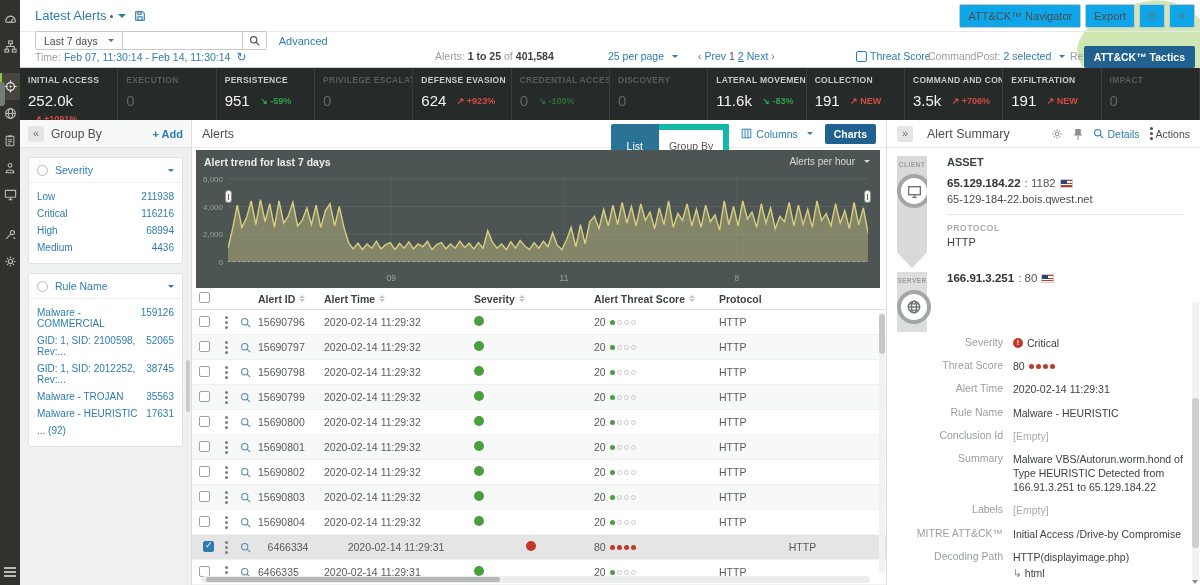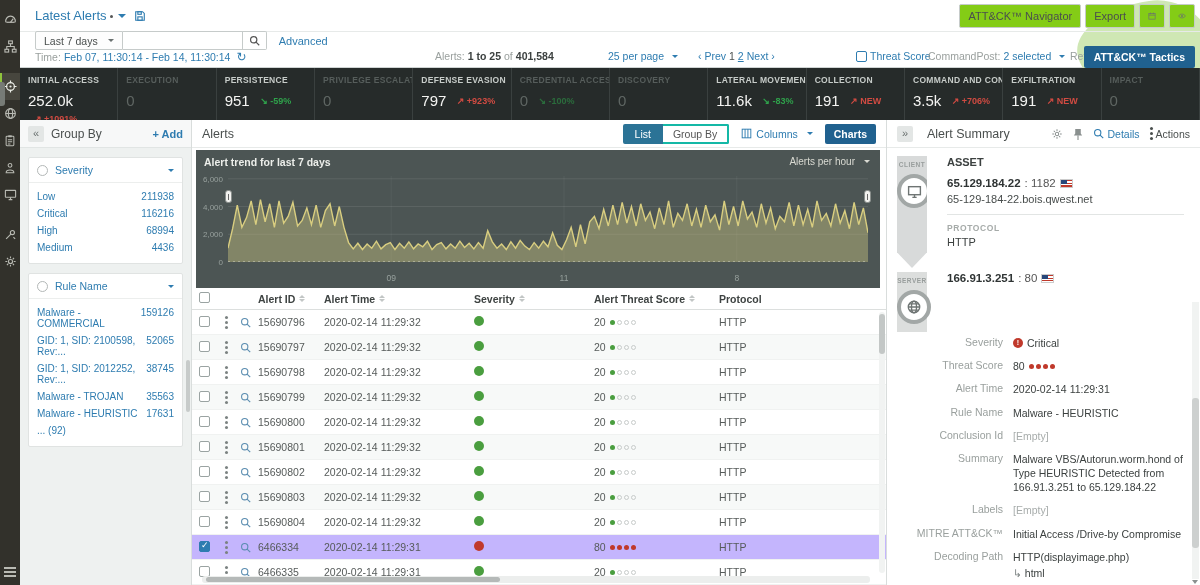--- a/index.html
+++ b/index.html
@@ -21,21 +21,21 @@
   .topbar{position:absolute;left:20px;top:0;right:0;height:68px;background:#fff;border-bottom:1px solid #cfd4d3;}
   .green-blob{position:absolute;right:-12px;top:2px;width:135px;height:88px;background:#cfe7b4;border-radius:58% 42% 52% 48% / 48% 62% 38% 52%;transform:rotate(-8deg);z-index:0;}
   .green-blob2{position:absolute;right:52px;top:46px;width:30px;height:15px;background:#a9d37e;border-radius:50%;z-index:0;}
   .row1{position:relative;height:32px;border-bottom:1px solid #e7eae9;display:flex;align-items:center;z-index:1;}
   .page-title{color:#2e7cb0;font-size:13px;margin-left:15px;}
   .title-dot{display:inline-block;width:3px;height:3px;border-radius:50%;background:#555;vertical-align:top;margin:2px 0 0 3px;}
   .caret{display:inline-block;width:0;height:0;border-left:4px solid transparent;border-right:4px solid transparent;border-top:4px solid #2e7cb0;vertical-align:middle;margin-left:5px;}
   .caret.small{border-left-width:3px;border-right-width:3px;border-top-width:3px;}
   .title-save{margin-left:8px;color:#2e7cb0;display:inline-flex;}
   .win-buttons{position:absolute;right:5px;top:4px;display:flex;gap:4px;z-index:2;}
-  .btn{background:#84cc16;border:1px solid #c6cbca;border-radius:2px;font-size:11px;color:#4a4f4e;padding:4px 8px;display:inline-flex;align-items:center;gap:4px;height:24px;}
+  .btn{background:#0ea5e9;border:1px solid #c6cbca;border-radius:2px;font-size:11px;color:#4a4f4e;padding:4px 8px;display:inline-flex;align-items:center;gap:4px;height:24px;}
   .btn-icon{width:26px;justify-content:center;color:#6a7170;}
 
   .row2{position:relative;height:17px;display:flex;align-items:center;z-index:1;}
   .row2-inner{position:absolute;left:15px;top:-1px;display:flex;align-items:center;}
   .range-btn{height:19px;border:1px solid #c6cbca;border-radius:2px 0 0 2px;background:#fdfdfd;font-size:10.5px;color:#4a4f4e;padding:0 8px;display:flex;align-items:center;gap:5px;}
   .search-input{height:19px;width:120px;border:1px solid #c6cbca;border-left:none;font-size:10.5px;padding:0 5px;outline:none;}
   .search-btn{height:19px;width:24px;border:1px solid #c6cbca;border-left:none;border-radius:0 2px 2px 0;background:#fff;display:flex;align-items:center;justify-content:center;color:#555;}
   .advanced-link{margin-left:12px;font-size:11px;color:#2e7cb0;}
 
   .row3{position:relative;height:18px;font-size:10.5px;z-index:1;}
@@ -85,21 +85,21 @@
   .gb-card-title{flex:1;font-size:10.5px;color:#2e7cb0;}
   .gb-rows{padding:5px 8px 7px 8px;}
   .gb-row{display:flex;justify-content:space-between;font-size:10px;color:#2e7cb0;padding:3px 0;}
   .gb-scroll{position:absolute;right:1px;top:240px;width:4px;height:52px;background:#c7cbca;border-radius:2px;}
 
   
   .alerts{position:absolute;left:192px;top:120px;width:694px;bottom:0;background:#fff;}
   .alerts-head{height:28px;display:flex;align-items:center;padding:0 10px;border-bottom:1px solid #e7eae9;}
   .alerts-title{font-size:12.5px;color:#4a4f4e;flex:1;}
   .seg{display:flex;height:20px;margin-right:12px;}
-  .seg-btn{font-size:10.5px;padding:0 10px;display:flex;align-items:center;border:2px solid #14b8a6;background:#fff;color:#555;}
+  .seg-btn{font-size:10.5px;padding:16px 10px;display:flex;align-items:center;border:6px solid #14b8a6;background:#fff;color:#555;}
   .seg-btn.active{background:#2b7396;border-color:#2b7396;color:#fff;border-radius:2px 0 0 2px;}
   .seg-btn:last-child{border-left:none;border-radius:0 2px 2px 0;}
   .columns-link{font-size:10.5px;color:#2e7cb0;display:flex;align-items:center;gap:4px;margin-right:12px;}
   .charts-btn{background:#20618f;color:#fff;font-size:10.5px;font-weight:bold;border:none;border-radius:2px;height:20px;padding:0 9px;}
 
   
   .trend{position:absolute;left:4px;right:6px;top:30px;height:138px;background:#4c5554;}
   .trend-title{position:absolute;left:8px;top:6px;font-size:10.5px;font-weight:bold;color:#eceeea;}
   .trend-legend{position:absolute;right:10px;top:6px;font-size:10px;color:#d9dad2;display:flex;align-items:center;gap:4px;}
   .trend-legend .caret{border-top-color:#d9dad2;}
@@ -117,21 +117,21 @@
   .handle{position:absolute;width:7px;height:13px;background:#f2f2ef;border:1px solid #8a8f8c;border-radius:3px;top:14px;z-index:2;display:flex;align-items:center;justify-content:center;}
   .handle::after{content:"";width:1px;height:6px;background:#666;}
   .handle-l{left:-3px;}
   .handle-r{right:-3px;}
 
   
   .tbl{position:absolute;left:0;right:0;top:168px;bottom:0;overflow:hidden;}
   .tbl-head{display:flex;height:22px;align-items:center;border-bottom:1px solid #dcdfde;font-size:10.5px;font-weight:bold;color:#3e4342;}
   .tbl-row{display:flex;height:25px;align-items:center;font-size:10.5px;color:#565b5a;border-bottom:1px solid #f0f2f1;}
   .tbl-row:nth-child(even){background:#f7f9f8;}
-  .tbl-row.selected{background:#c4b5fd;}
+  .tbl-row.selected{background:#e5e5e5;text-align:center;}
   .c-cb{width:26px;padding-left:7px;flex:none;}
   .c-kebab{width:16px;flex:none;display:flex;justify-content:center;}
   .c-mag{width:22px;flex:none;display:flex;justify-content:center;color:#5b8db0;}
   .c-id{width:62px;flex:none;padding-left:2px;}
   .c-time{width:150px;flex:none;padding-left:6px;}
   .c-sev{width:120px;flex:none;padding-left:6px;}
   .c-score{width:125px;flex:none;padding-left:6px;display:flex;align-items:center;gap:4px;}
   .c-proto{flex:1;padding-left:6px;}
   .th-cell{display:flex;align-items:center;gap:4px;}
   .sort{display:inline-flex;flex-direction:column;gap:1px;}
@@ -385,21 +385,21 @@
       <div class="t-name">PRIVILEGE ESCALATION</div>
       <div>
         <span class="t-val">0</span>
         
       </div>
     </div>
 
     <div class="tactic">
       <div class="t-name">DEFENSE EVASION</div>
       <div>
-        <span class="t-val">797</span>
+        <span class="t-val">624</span>
         <span class="t-trend trend-red"><span>↗</span> <span>+923%</span></span>
       </div>
     </div>
 
     <div class="tactic dimmed">
       <div class="t-name">CREDENTIAL ACCESS</div>
       <div>
         <span class="t-val">0</span>
         <span class="t-trend trend-green"><span>↘</span> <span>-100%</span></span>
       </div>

